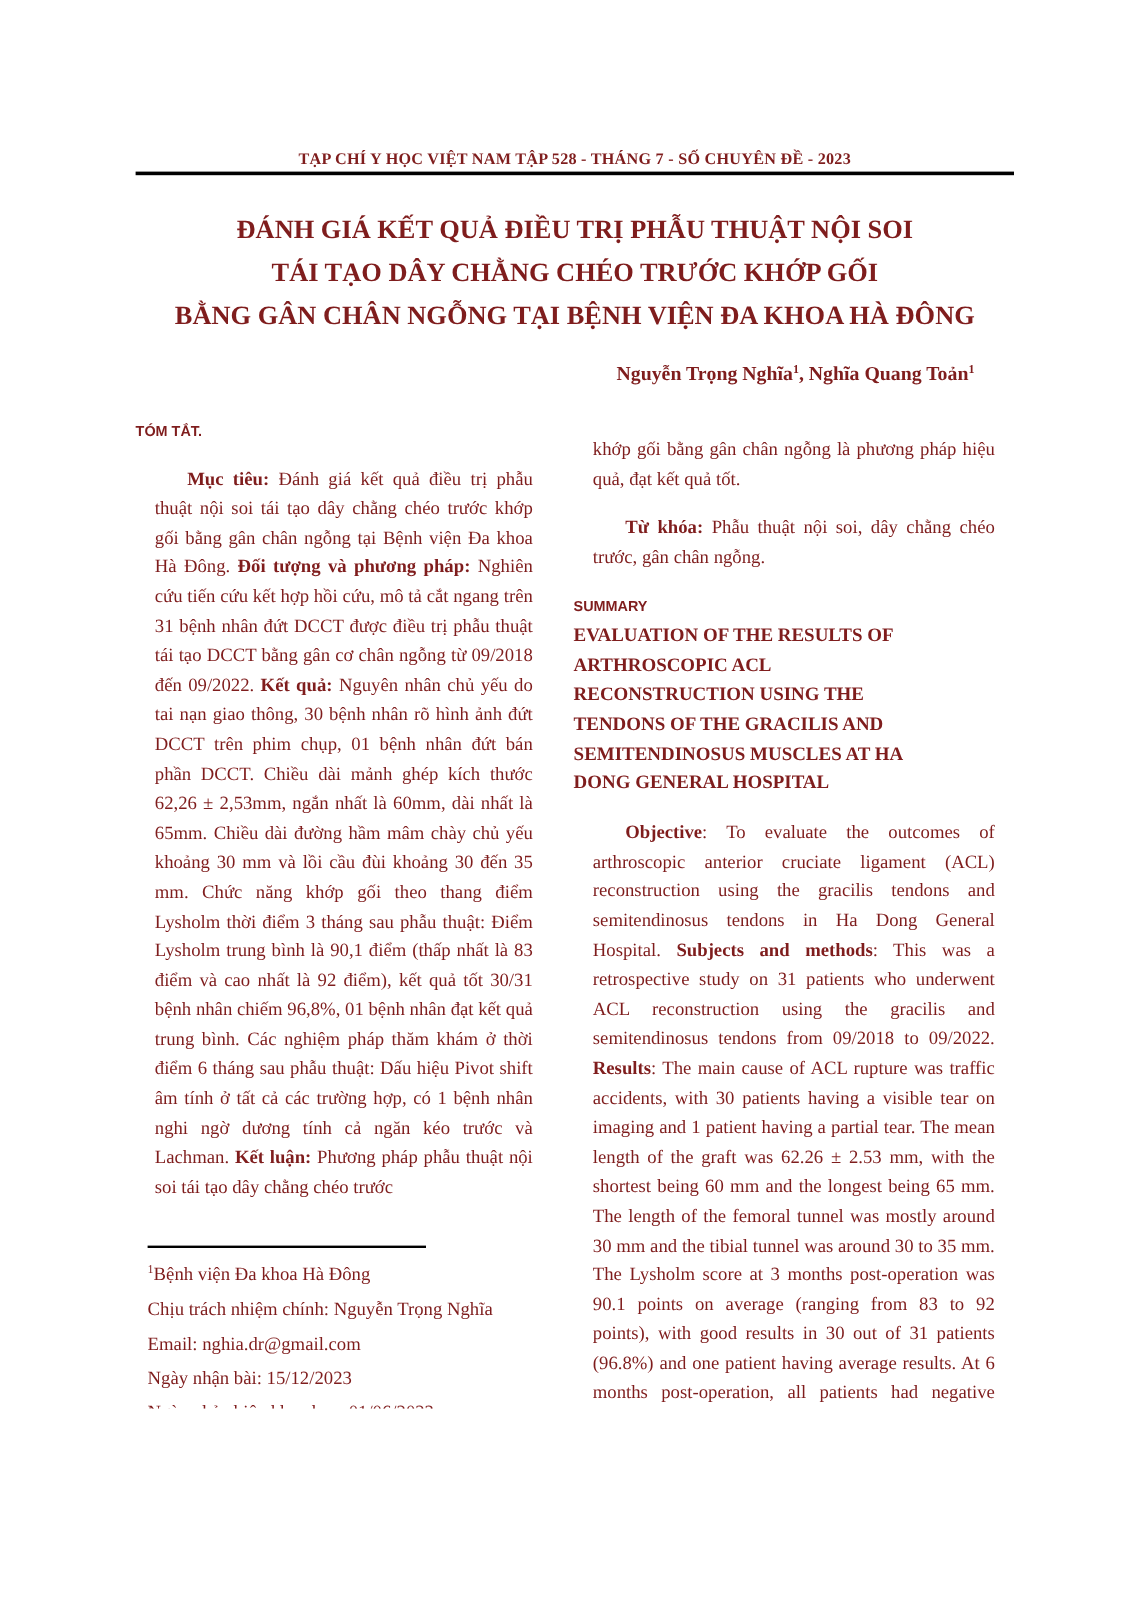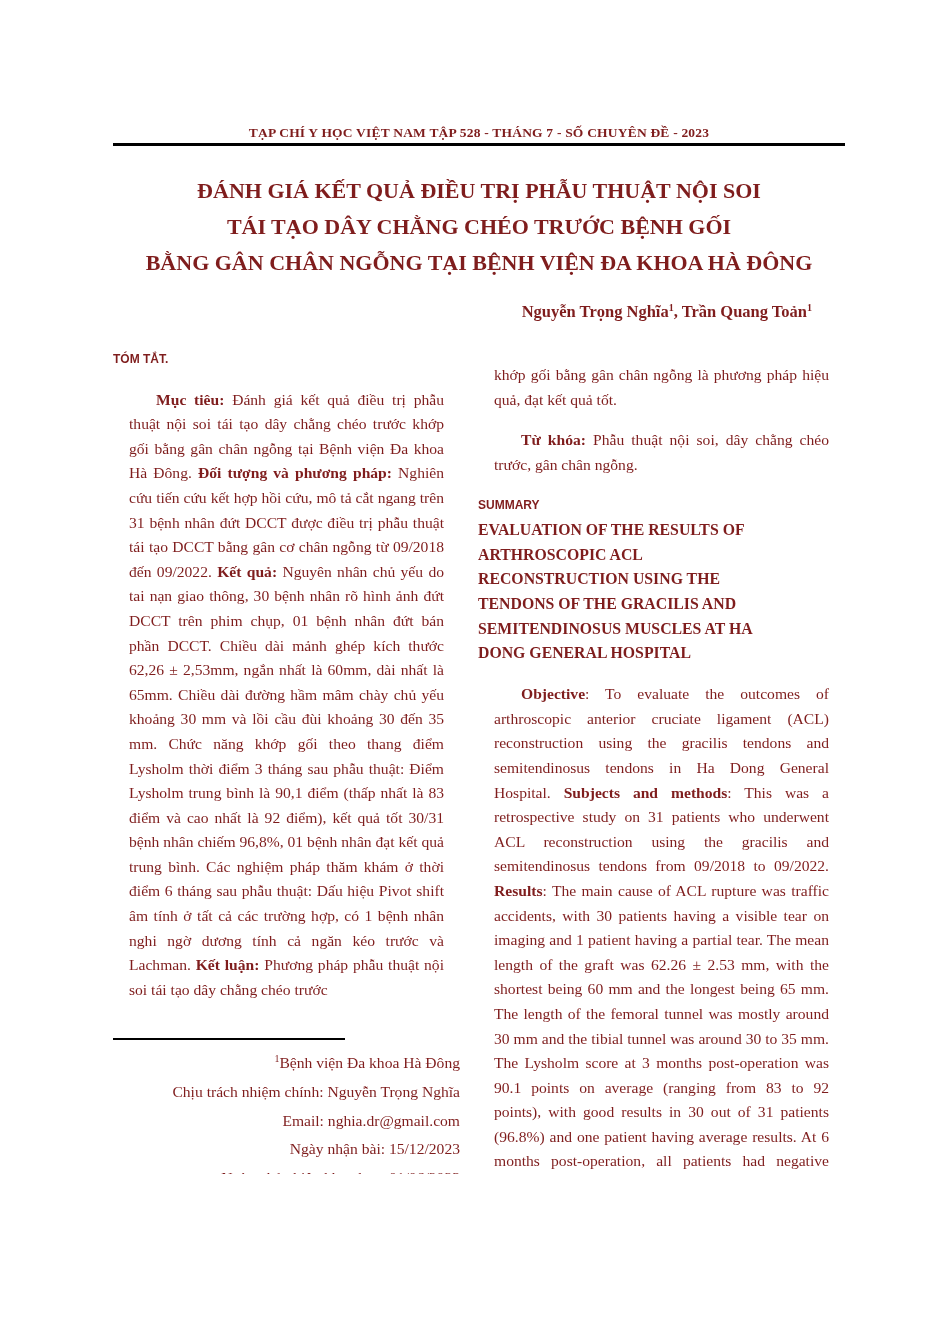--- a/index.html
+++ b/index.html
@@ -62,46 +62,46 @@
 
   .para { margin: 16px; }
   .indent { text-indent: 27px; }
 
   .english-title {
     font-weight: 700;
     font-size: 15.8px;
     line-height: 24.7px;
   }
 
-  .footnote { margin-top: 36px; text-align: right; }
+  .footnote { margin-top: 36px; text-align: left; margin-left: 10px; }
   .footnote-rule { width: 232px; height: 0; border: 0; border-top: 2px solid #000; margin: 0 0 9px 0; }
   .fn-line { font-size: 15.6px; line-height: 28.6px; }
 
   .b { font-weight: 700; }
   .i { }
   sup { font-size: 10px; vertical-align: super; line-height: 0; }
 
   .page-number { position: absolute; top: 1176px; right: 116px; font-size: 16.5px; }
 </style>
 </head>
 <body>
 
 <div class="page">
   <div class="content">
 
     <div class="journal-header">TẠP CHÍ Y HỌC VIỆT NAM TẬP 528 - THÁNG 7 - SỐ CHUYÊN ĐỀ - 2023</div>
     <div class="header-rule"></div>
 
     <h1 class="article-title">
       <div>ĐÁNH GIÁ KẾT QUẢ ĐIỀU TRỊ PHẪU THUẬT NỘI SOI</div>
-      <div>TÁI TẠO DÂY CHẰNG CHÉO TRƯỚC BỆNH GỐI</div>
+      <div>TÁI TẠO DÂY CHẰNG CHÉO TRƯỚC KHỚP GỐI</div>
       <div>BẰNG GÂN CHÂN NGỖNG TẠI BỆNH VIỆN ĐA KHOA HÀ ĐÔNG</div>
     </h1>
 
-    <div class="authors"><span class="b">Nguyễn Trọng Nghĩa</span><sup class="b">1</sup><span class="b">, </span><span class="b">Trần Quang Toản</span><sup class="b">1</sup></div>
+    <div class="authors"><span class="b">Nguyễn Trọng Nghĩa</span><sup class="b">1</sup><span class="b">, </span><span class="b">Nghĩa Quang Toản</span><sup class="b">1</sup></div>
 
     <div class="columns">
 
       <div class="col">
         <h2 class="section-heading">TÓM TẮT.</h2>
         <p class="para indent"><span class="b">Mục tiêu: </span><span>Đánh giá kết quả điều trị phẫu thuật nội soi tái tạo dây chằng chéo trước khớp gối bằng gân chân ngỗng tại Bệnh viện Đa khoa Hà Đông. </span><span class="b">Đối tượng và phương pháp: </span><span>Nghiên cứu tiến cứu kết hợp hồi cứu, mô tả cắt ngang trên 31 bệnh nhân đứt DCCT được điều trị phẫu thuật tái tạo DCCT bằng gân cơ chân ngỗng từ 09/2018 đến 09/2022. </span><span class="b">Kết quả: </span><span>Nguyên nhân chủ yếu do tai nạn giao thông, 30 bệnh nhân rõ hình ảnh đứt DCCT trên phim chụp, 01 bệnh nhân đứt bán phần DCCT. Chiều dài mảnh ghép kích thước 62,26 ± 2,53mm, ngắn nhất là 60mm, dài nhất là 65mm. Chiều dài đường hầm mâm chày chủ yếu khoảng 30 mm và lồi cầu đùi khoảng 30 đến 35 mm. Chức năng khớp gối theo thang điểm Lysholm thời điểm 3 tháng sau phẫu thuật: Điểm Lysholm trung bình là 90,1 điểm (thấp nhất là 83 điểm và cao nhất là 92 điểm), kết quả tốt 30/31 bệnh nhân chiếm 96,8%, 01 bệnh nhân đạt kết quả trung bình. Các nghiệm pháp thăm khám ở thời điểm 6 tháng sau phẫu thuật: Dấu hiệu Pivot shift âm tính ở tất cả các trường hợp, có 1 bệnh nhân nghi ngờ dương tính cả ngăn kéo trước và Lachman. </span><span class="b">Kết luận: </span><span>Phương pháp phẫu thuật nội soi tái tạo dây chằng chéo trước</span></p>
 
         <div class="footnote">
           <div class="footnote-rule"></div>
           <div class="fn-line"><sup class="i">1</sup><span class="i">Bệnh viện Đa khoa Hà Đông</span></div>

